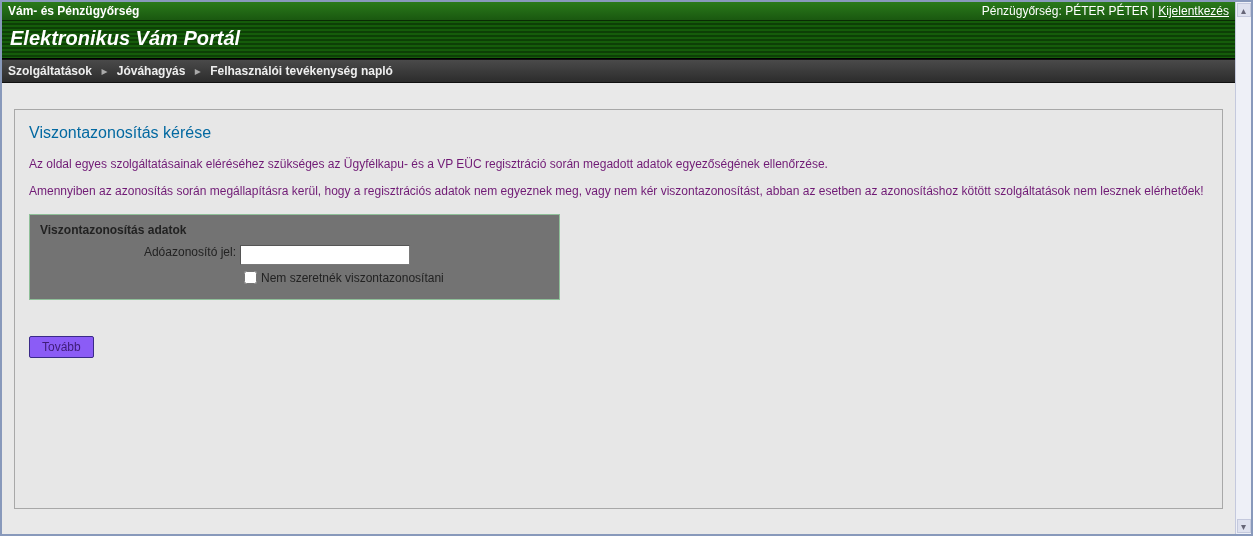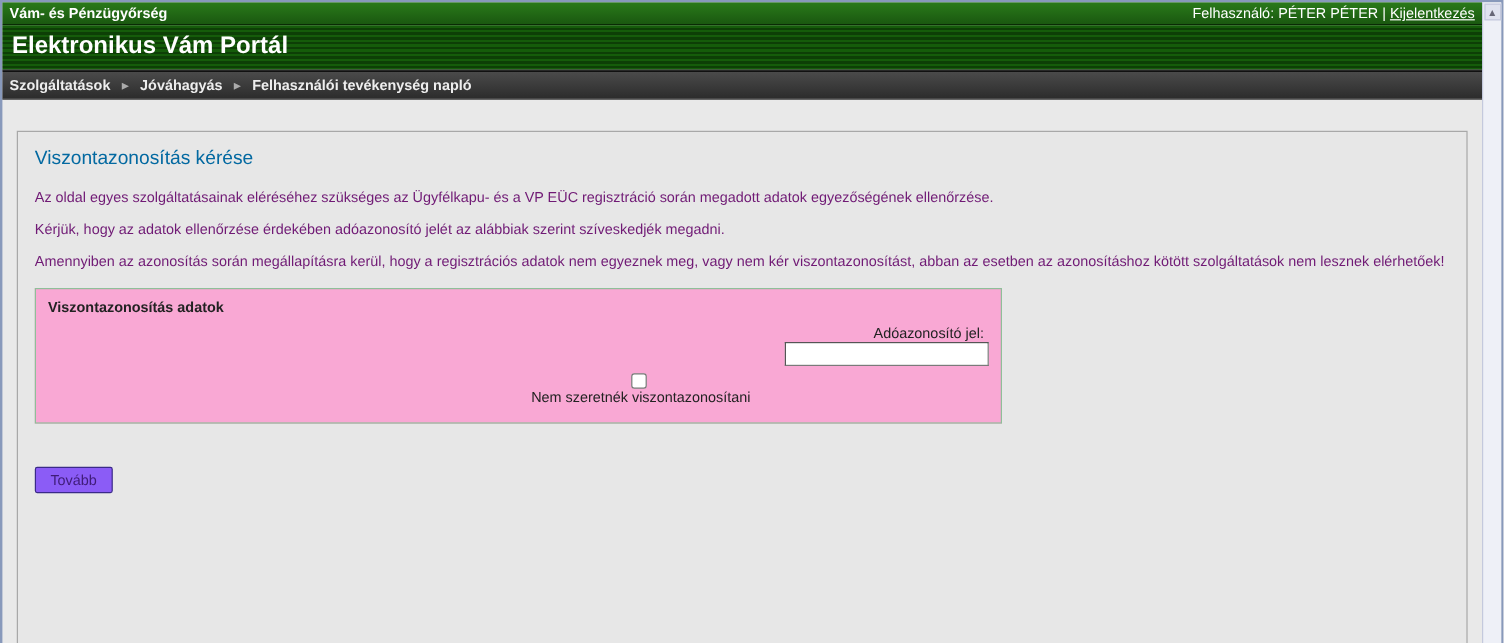--- a/index.html
+++ b/index.html
@@ -34,20 +34,21 @@
     .titlebar {
       background: repeating-linear-gradient(
         to bottom,
         #155c0a 0px, #155c0a 2px,
         #0d3f06 2px, #0d3f06 4px
       );
       color: #fff;
       padding: 6px 8px 8px;
       font-size: 20px;
       font-weight: bold;
+      font-style: italic;
       border-bottom: 1px solid #000;
     }
 
     .breadcrumb {
       background: #3a3a3a;
       background: linear-gradient(#4a4a4a, #2c2c2c);
       color: #ddd;
       padding: 4px 6px;
       font-size: 12px;
       border-top: 1px solid #111;
@@ -73,37 +74,36 @@
       margin-bottom: 14px;
     }
     .para {
       color: #701a75;
       font-size: 12px;
       line-height: 1.4;
       margin-bottom: 10px;
     }
 
     .fieldset {
-      background: #f9a8d4;
+      background: #737373;
       border: 1px solid #8fbf99;
       margin: 14px 0;
-      width: 806px;
+      width: 531px;
       padding: 8px 10px 14px;
     }
     .fieldset-legend {
       font-weight: bold;
       color: #222;
       margin-bottom: 8px;
       font-size: 12px;
     }
     .form-row {
       display: flex;
-      align-items: flex-end;
+      align-items: flex-start;
       margin: 4px 0 6px;
-      flex-direction: column;
     }
     .form-row label.field-label {
       width: 200px;
       text-align: right;
       padding-right: 4px;
       color: #222;
       font-size: 12px;
     }
     .text-input {
       height: 20px;
@@ -112,21 +112,20 @@
       border-left-color: #555;
       background: #fff;
       width: 170px;
       font-size: 12px;
       padding: 1px 3px;
     }
     .checkbox-row {
       display: flex;
       align-items: center;
       padding-left: 204px;
-      flex-direction: column;
     }
     .checkbox-row input { margin: 0 4px 0 0; }
     .checkbox-row label { color: #222; font-size: 12px; }
 
     .action-button {
       margin-top: 22px;
       padding: 3px 12px;
       border: 1px solid #3a2a88;
       color: #3f1c78;
       background: #8b5cf6;
@@ -159,40 +158,39 @@
     .content-wrap { margin-right: 16px; }
   </style>
 </head>
 <body>
 
 <div class="app-frame">
   <div class="content-wrap">
     <div class="topbar">
       <div class="left">Vám- és Pénzügyőrség</div>
       <div class="right">
-        <span>Felhasználó:</span>
+        <span>Pénzügyőrség:</span>
         <span>PÉTER PÉTER</span><span> | </span><a href="#">Kijelentkezés</a>
       </div>
     </div>
 
     <div class="titlebar">Elektronikus Vám Portál</div>
 
     <div class="breadcrumb">
       <span class="crumb">Szolgáltatások</span>
       <span class="sep">▸</span>
       <span class="crumb">Jóváhagyás</span>
       <span class="sep">▸</span>
       <span class="crumb">Felhasználói tevékenység napló</span>
     </div>
 
     <div class="page">
       <h2 class="page-title">Viszontazonosítás kérése</h2>
 
       <p class="para">Az oldal egyes szolgáltatásainak eléréséhez szükséges az Ügyfélkapu- és a VP EÜC regisztráció során megadott adatok egyezőségének ellenőrzése.</p>
-      <p class="para">Kérjük, hogy az adatok ellenőrzése érdekében adóazonosító jelét az alábbiak szerint szíveskedjék megadni.</p>
       <p class="para">Amennyiben az azonosítás során megállapításra kerül, hogy a regisztrációs adatok nem egyeznek meg, vagy nem kér viszontazonosítást, abban az esetben az azonosításhoz kötött szolgáltatások nem lesznek elérhetőek!</p>
 
       <div class="fieldset">
         <div class="fieldset-legend">Viszontazonosítás adatok</div>
 
         <div class="form-row">
           <label class="field-label" for="taxid">Adóazonosító jel:</label>
           <input type="text" id="taxid" class="text-input" value="" style="">
         </div>
 

